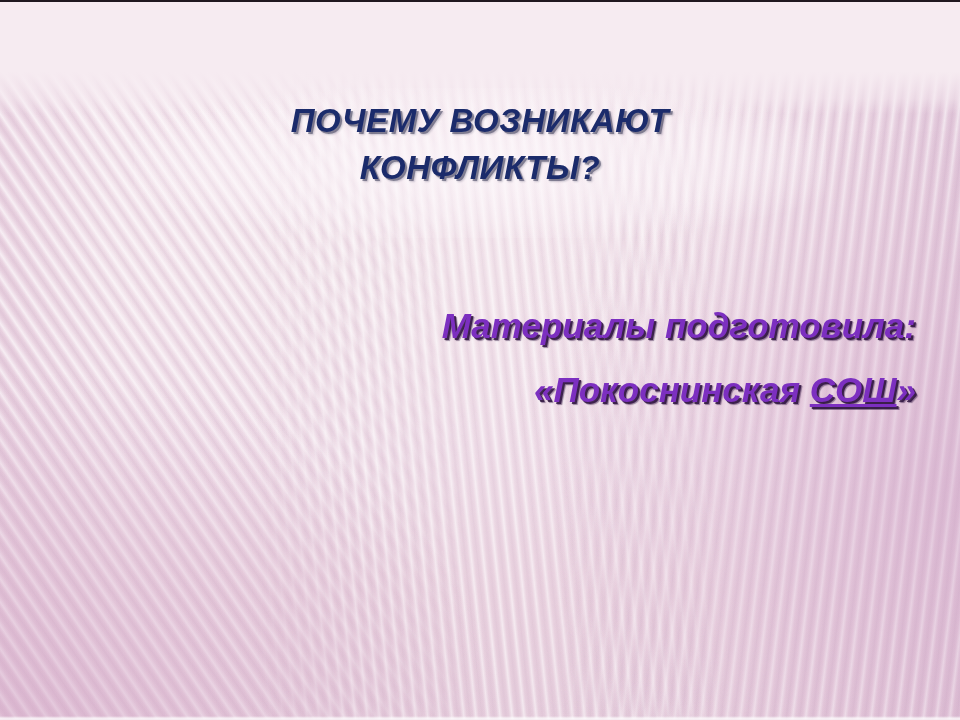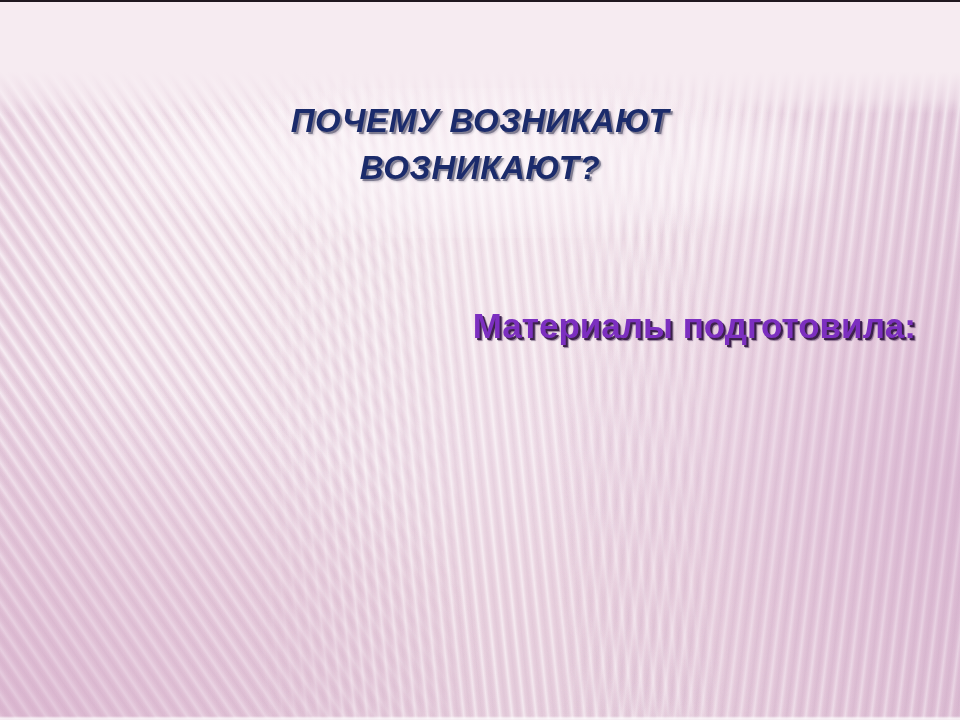--- a/index.html
+++ b/index.html
@@ -209,20 +209,21 @@
     position: absolute;
     top: 292px;
     left: 120px;
     right: 44px;
     text-align: right;
   }
 
   .body-line {
     font-size: 35px;
     font-weight: bold;
+    font-style: italic;
     line-height: 1.82;
     color: #7c2fc0;
     text-shadow:
       2px 2px 0 rgba(38,10,56,0.80),
       3px 3px 1px rgba(38,10,56,0.45);
     white-space: nowrap;
   }
 
   .underline-seg {
     text-decoration: underline;
@@ -243,26 +244,27 @@
   <div class="bg-corner-bl"></div>
   <div class="bg-corner-r"></div>
   <div class="bg-top-band"></div>
   <div class="bg-title-haze"></div>
   <div class="bg-bottom-edge"></div>
 
   <div class="content">
 
     <div class="title-block">
       <div class="title-line">ПОЧЕМУ ВОЗНИКАЮТ</div>
-      <div class="title-line">ВОЗНИКАЮТ?</div>
+      <div class="title-line">КОНФЛИКТЫ?</div>
     </div>
 
     <div class="body-block">
 
       <div class="body-line">Материалы подготовила:</div>
 
 
+      <div class="body-line"><span>«Покоснинская </span><span class="underline-seg">СОШ</span><span>»</span></div>
 
 
     </div>
 
   </div>
 </div>
 
 </body></html>

